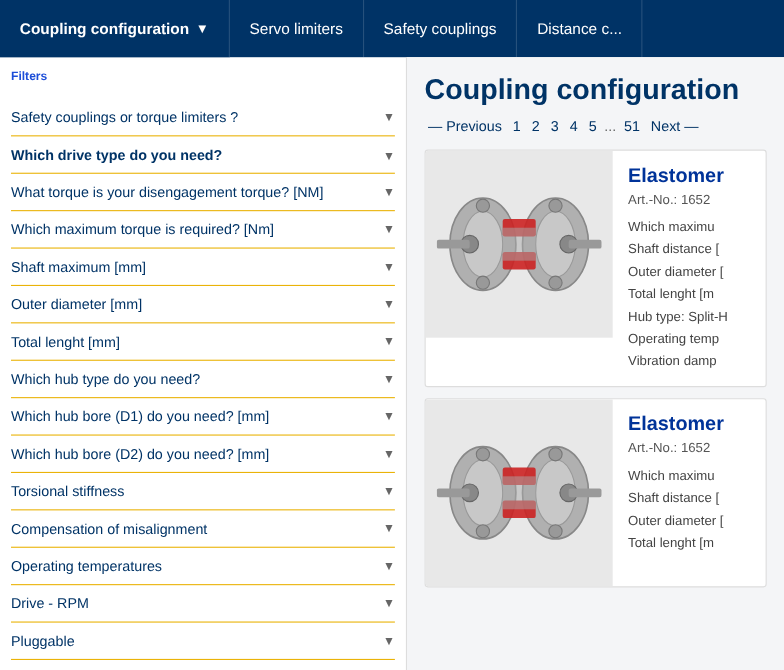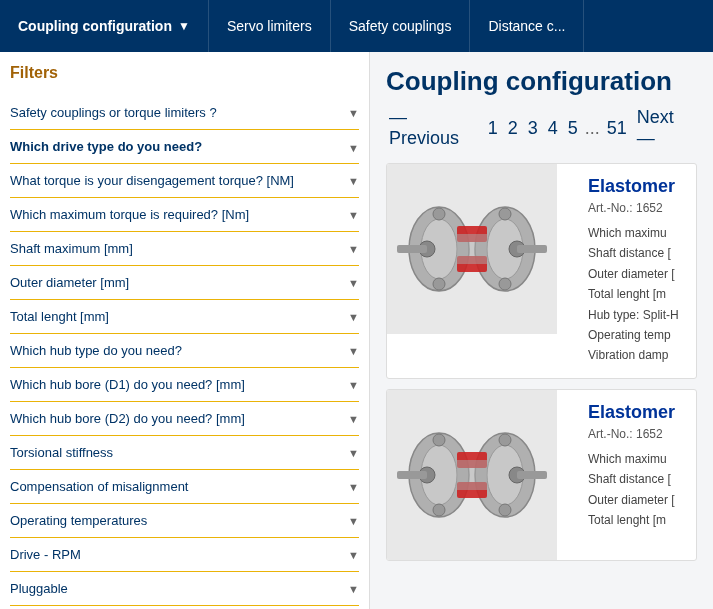--- a/index.html
+++ b/index.html
@@ -42,24 +42,24 @@
     }
 
     
     .sidebar {
       width: 370px;
       min-width: 370px;
       padding: 12px 10px;
       border-right: 1px solid #ddd;
     }
     .sidebar-title {
-      font-size: 16px;
+      font-size: 11px;
       font-weight: 700;
       margin-bottom: 14px;
-      color: #a16207;
+      color: #1d4ed8;
     }
     .filter-item {
       border-bottom: 1px solid #eab308;
       padding: 9px 0;
       display: flex;
       justify-content: space-between;
       align-items: center;
       cursor: pointer;
       color: #003366;
       font-size: 13px;
@@ -87,42 +87,41 @@
       color: #003366;
       margin-bottom: 10px;
     }
 
     
     .pagination {
       display: flex;
       align-items: center;
       gap: 4px;
       margin-bottom: 14px;
-      font-size: 18px;
+      font-size: 13px;
       color: #003366;
     }
     .pagination a {
       color: #003366;
       text-decoration: none;
       padding: 0 3px;
       cursor: pointer;
     }
     .pagination .sep { color: #666; }
 
     
     .product-card {
       background: #fff;
       border: 1px solid #ddd;
       border-radius: 3px;
       display: flex;
       align-items: flex-start;
       margin-bottom: 10px;
       overflow: hidden;
       min-height: 170px;
-      gap: 17px;
     }
     .product-image {
       width: 170px;
       min-width: 170px;
       height: 170px;
       display: flex;
       align-items: center;
       justify-content: center;
       background: #e8e8e8;
       overflow: hidden;

